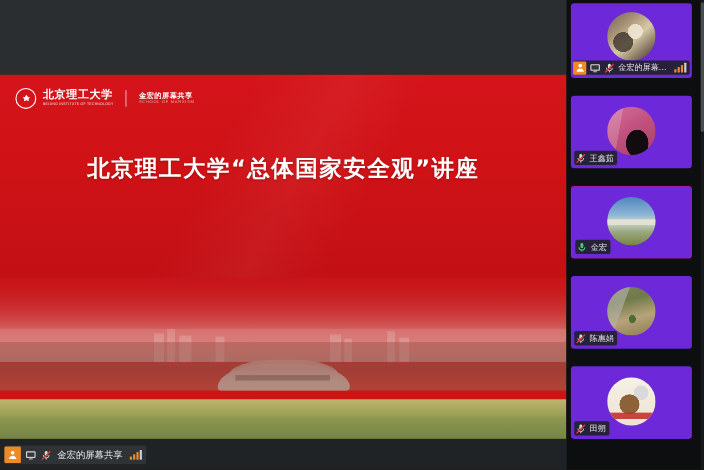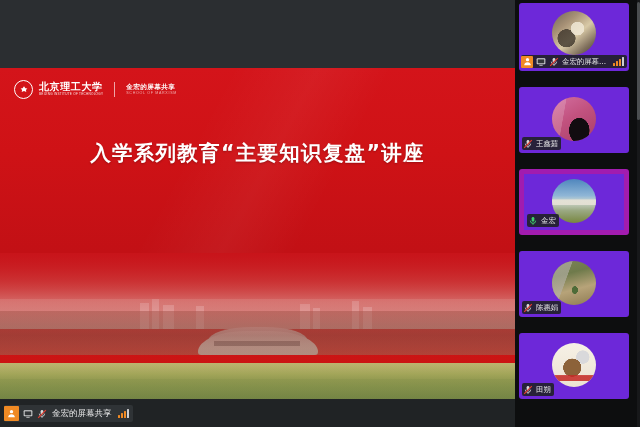--- a/index.html
+++ b/index.html
@@ -73,21 +73,21 @@
   .pill-avatar{width:15px;height:15px;background:#f08a24;display:flex;align-items:center;justify-content:center;
     border-radius:1px;flex:0 0 auto;}
   .pill-name{font-family:"DejaVu Sans",sans-serif;font-size:8.5px;color:#e9e9ea;white-space:nowrap;padding-left:2px;}
 
   
   .rail{position:absolute;right:0;top:0;width:125px;height:427px;background:#0d0e0f;
     padding:3px 6px 3px 4px;box-sizing:border-box;}
 
   .tile{position:relative;width:110px;height:66px;background:#6d28d9;border-radius:3px;margin-bottom:16px;
     overflow:hidden;}
-  .tile.active{border:5px solid #a21caf;box-sizing:border-box;}
+  .tile.active{border:1px solid #a21caf;box-sizing:border-box;}
   .tile.first{height:68px;}
 
   .tile-avatar{position:absolute;left:50%;top:48%;transform:translate(-50%,-50%);
     width:44px;height:44px;border-radius:50%;overflow:hidden;}
   .tile.first .tile-avatar{top:44%;}
 
   .badge{position:absolute;left:3px;bottom:3px;display:flex;align-items:center;gap:2px;
     background:rgba(30,32,34,.88);border-radius:2px;height:13px;padding:0 3px 0 0;max-width:104px;}
   .badge.wide{left:2px;right:2px;max-width:none;}
   .badge-icon{width:11px;height:11px;flex:0 0 auto;display:flex;align-items:center;justify-content:center;}
@@ -152,21 +152,21 @@
           <div class="logo-en">BEIJING INSTITUTE OF TECHNOLOGY</div>
         </div>
         <div class="logo-div"></div>
         <div>
           <div class="logo-sub-cn">金宏的屏幕共享</div>
           <div class="logo-sub-en">SCHOOL OF MARXISM</div>
         </div>
       </div>
 
       <div class="titles" style="top:72px;">
-        <div class="title-main">入学系列教育“主要知识复盘”讲座</div>
+        <div class="title-main">北京理工大学“总体国家安全观”讲座</div>
       </div>
     </div>
 
     <div class="stage-bottom"></div>
 
     <div class="share-pill">
       <div class="pill-avatar">
         <svg width="9" height="9" viewBox="0 0 12 12" aria-hidden="true">
           <circle cx="6" cy="3.6" r="2.2" fill="#ffffff"></circle>
           <path d="M1.6 11c0-2.5 2-4 4.4-4s4.4 1.5 4.4 4z" fill="#ffffff"></path>

